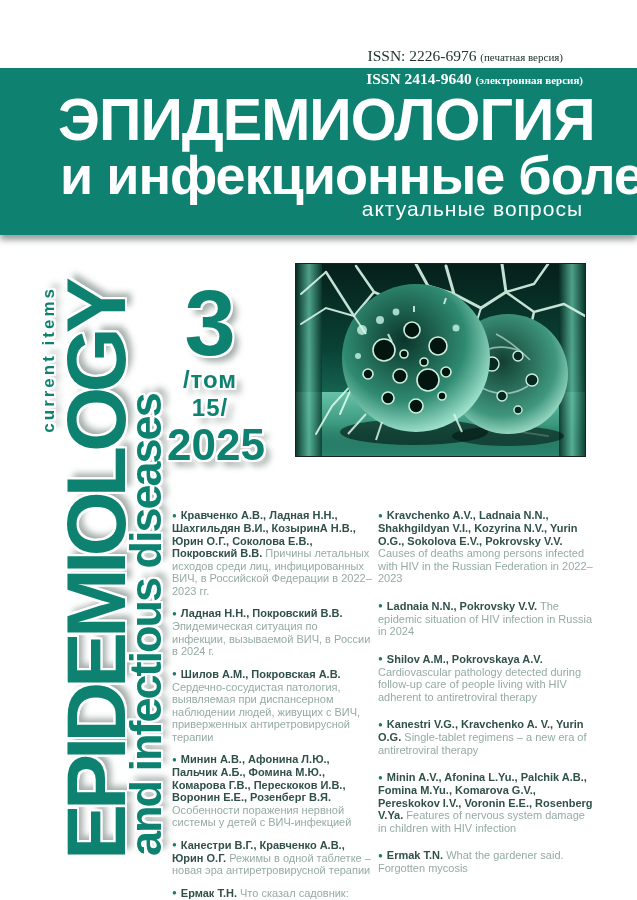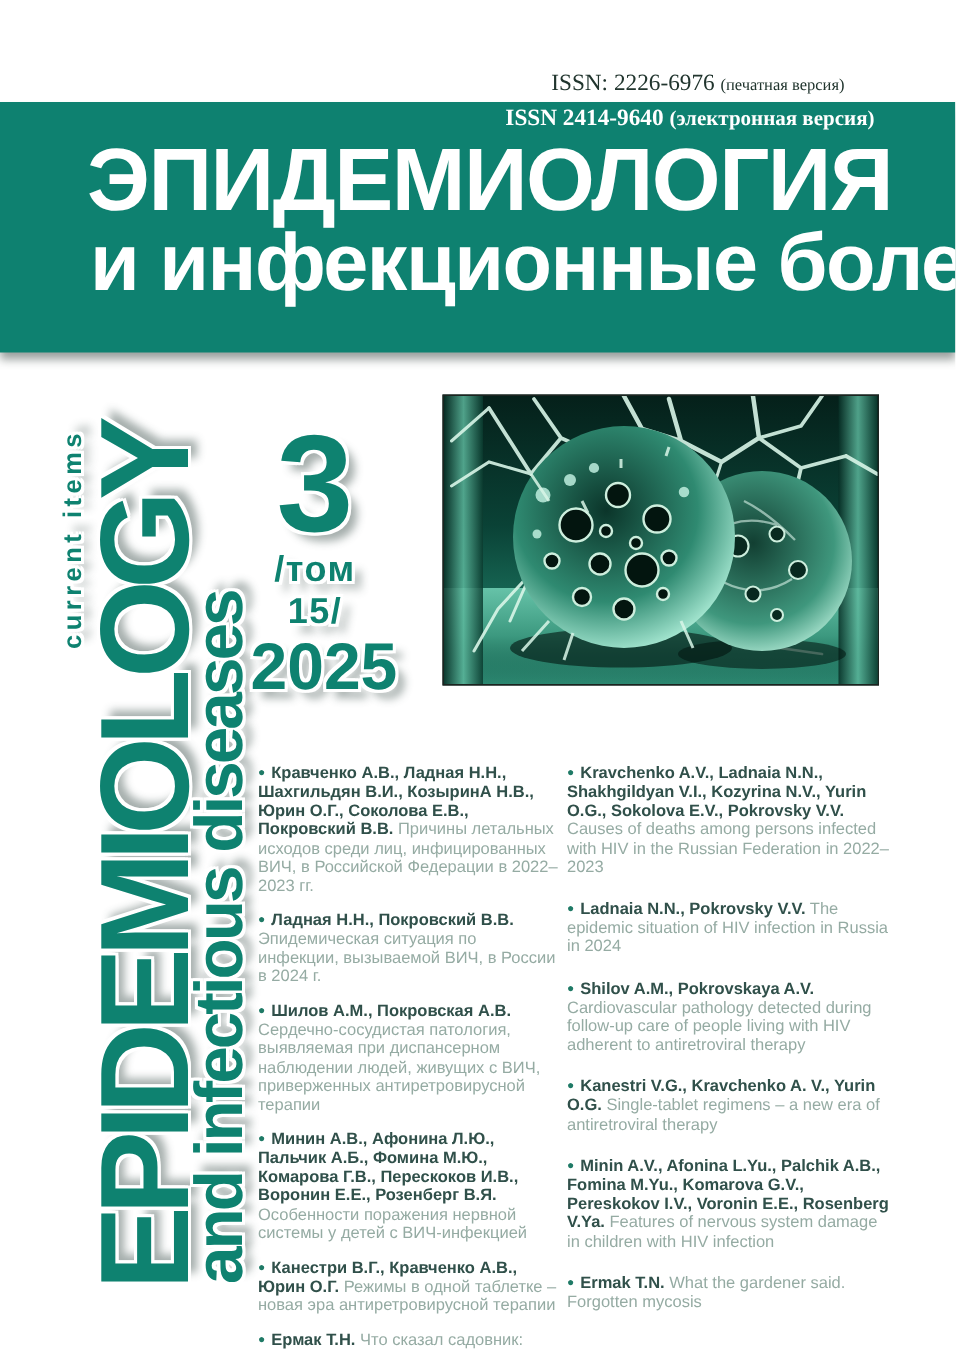--- a/index.html
+++ b/index.html
@@ -5,21 +5,21 @@
   html,body{margin:0;padding:0;background:#fff;}
   .page{position:relative;width:637px;height:900px;background:#ffffff;overflow:hidden;
         font-family:"Liberation Sans",sans-serif;}
 
   
   .issn-print{position:absolute;top:47px;right:74px;font-family:"Liberation Serif",serif;
       font-size:15.5px;color:#21352e;white-space:nowrap;}
   .issn-print .note{font-size:11px;}
   .band .issn-electronic{position:absolute;top:2px;right:54px;font-family:"Liberation Serif",serif;
       font-weight:bold;font-size:15.5px;color:#ffffff;white-space:nowrap;}
-  .band .issn-electronic .note{font-size:14px;}
+  .band .issn-electronic .note{font-size:11px;}
 
   
   .band{position:absolute;top:68px;left:0;width:637px;height:167px;background:#0e8170;
         box-shadow:0 5px 6px rgba(70,80,76,.55);}
   .mast-title1{position:absolute;top:23px;left:58px;width:527px;color:#fff;font-weight:bold;
         font-size:59px;letter-spacing:-1px;line-height:1;white-space:nowrap;}
   .mast-title2{position:absolute;top:80px;left:60px;color:#fff;font-weight:bold;
         font-size:54px;letter-spacing:-1px;line-height:1;white-space:nowrap;}
   .mast-sub{position:absolute;top:129px;right:54px;color:#fff;font-size:21px;letter-spacing:1px;}
 
@@ -70,20 +70,21 @@
     <span class="note">(печатная версия)</span>
   </div>
 
   <div class="band">
     <div class="issn-electronic">
       <span>ISSN 2414-9640</span>
       <span class="note">(электронная версия)</span>
     </div>
     <div class="mast-title1">ЭПИДЕМИОЛОГИЯ</div>
     <div class="mast-title2">и инфекционные болезни</div>
+    <div class="mast-sub">актуальные вопросы</div>
   </div>
 
   <div class="spine">
     <div class="spine-rot">
       <div class="spine-tagline outlined">current items</div>
       <div class="spine-title outlined">EPIDEMIOLOGY</div>
       <div class="spine-sub outlined">and infectious diseases</div>
     </div>
   </div>
 

